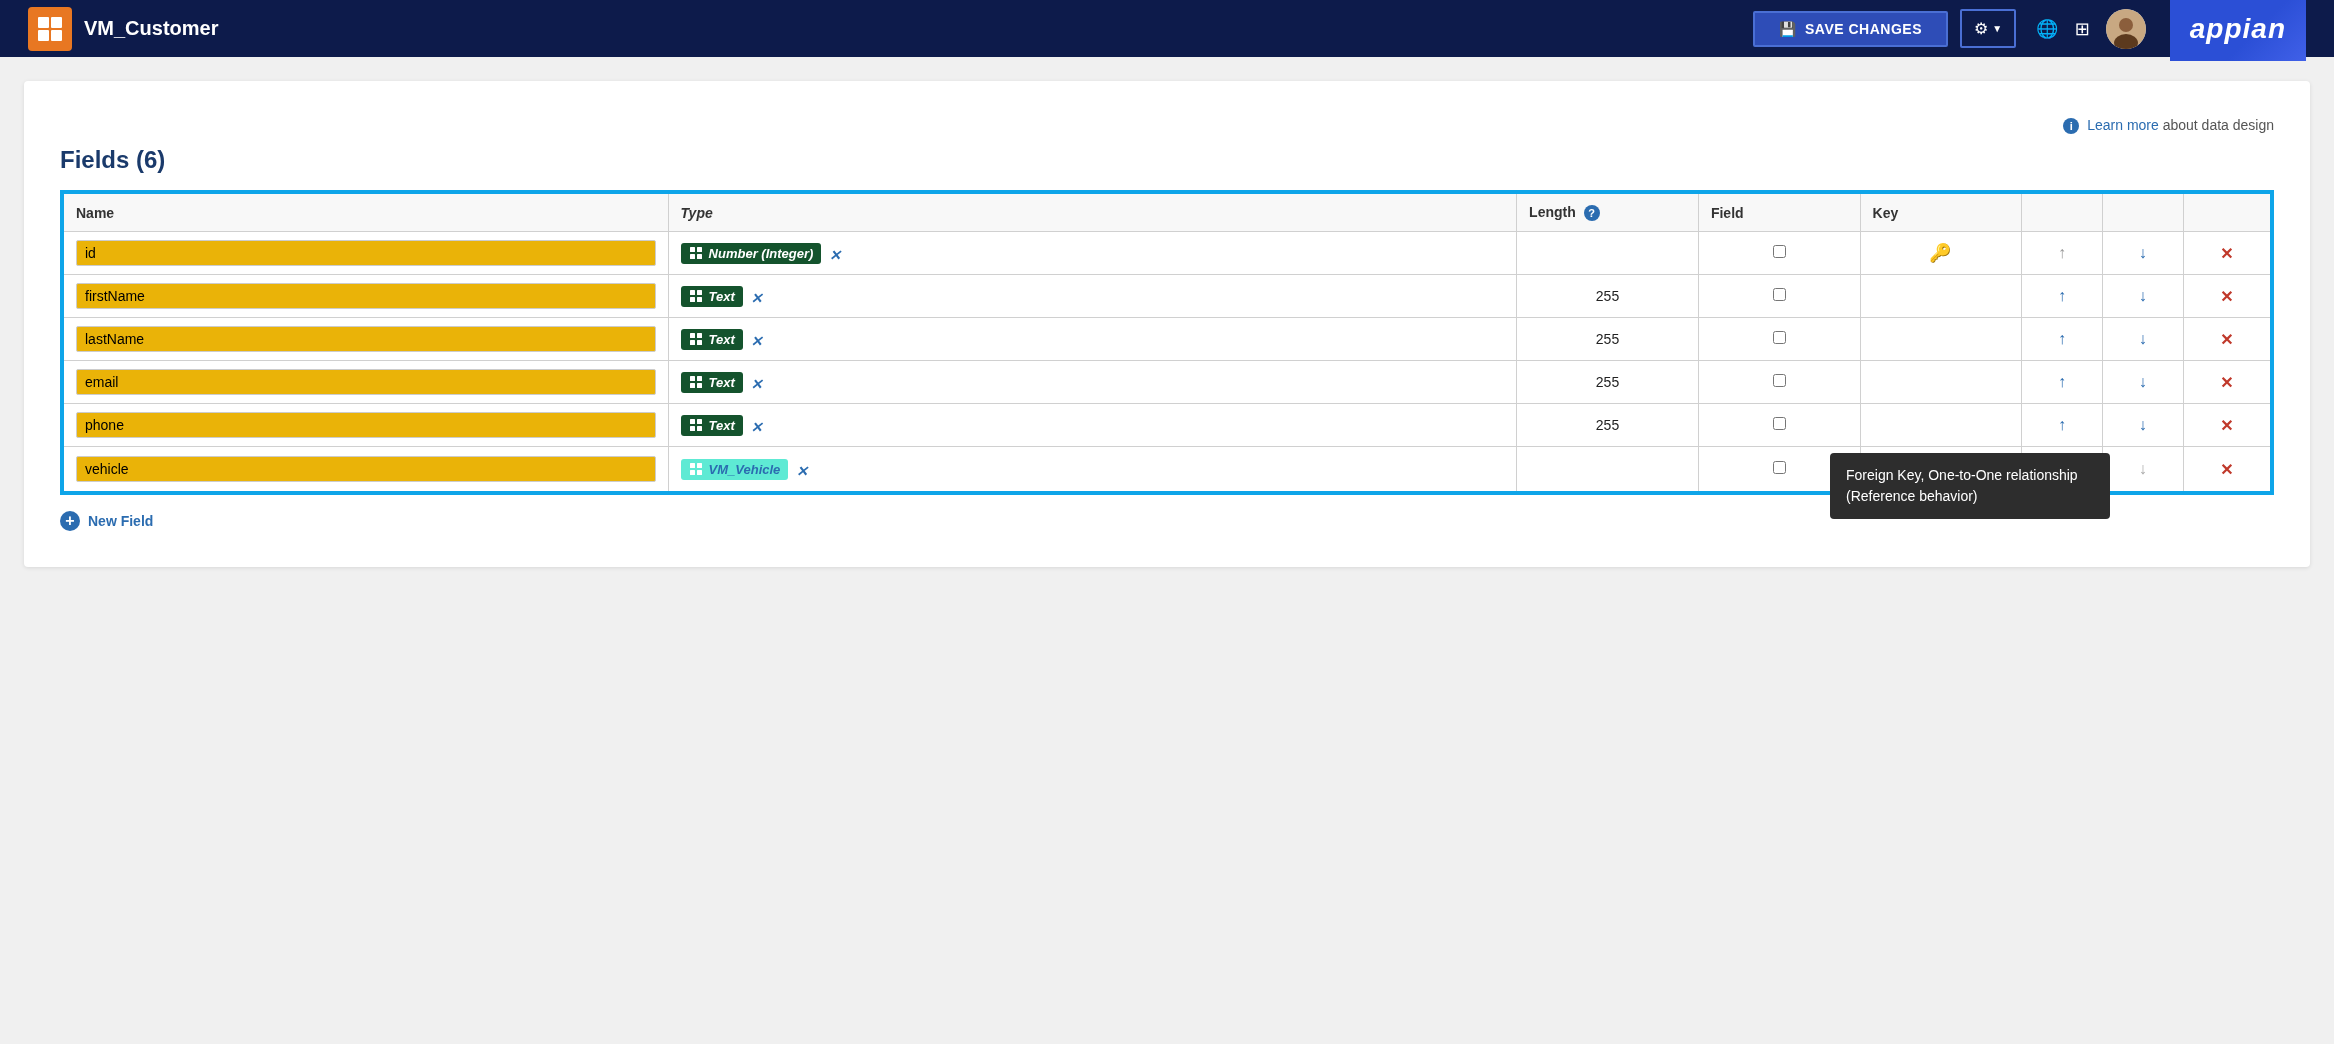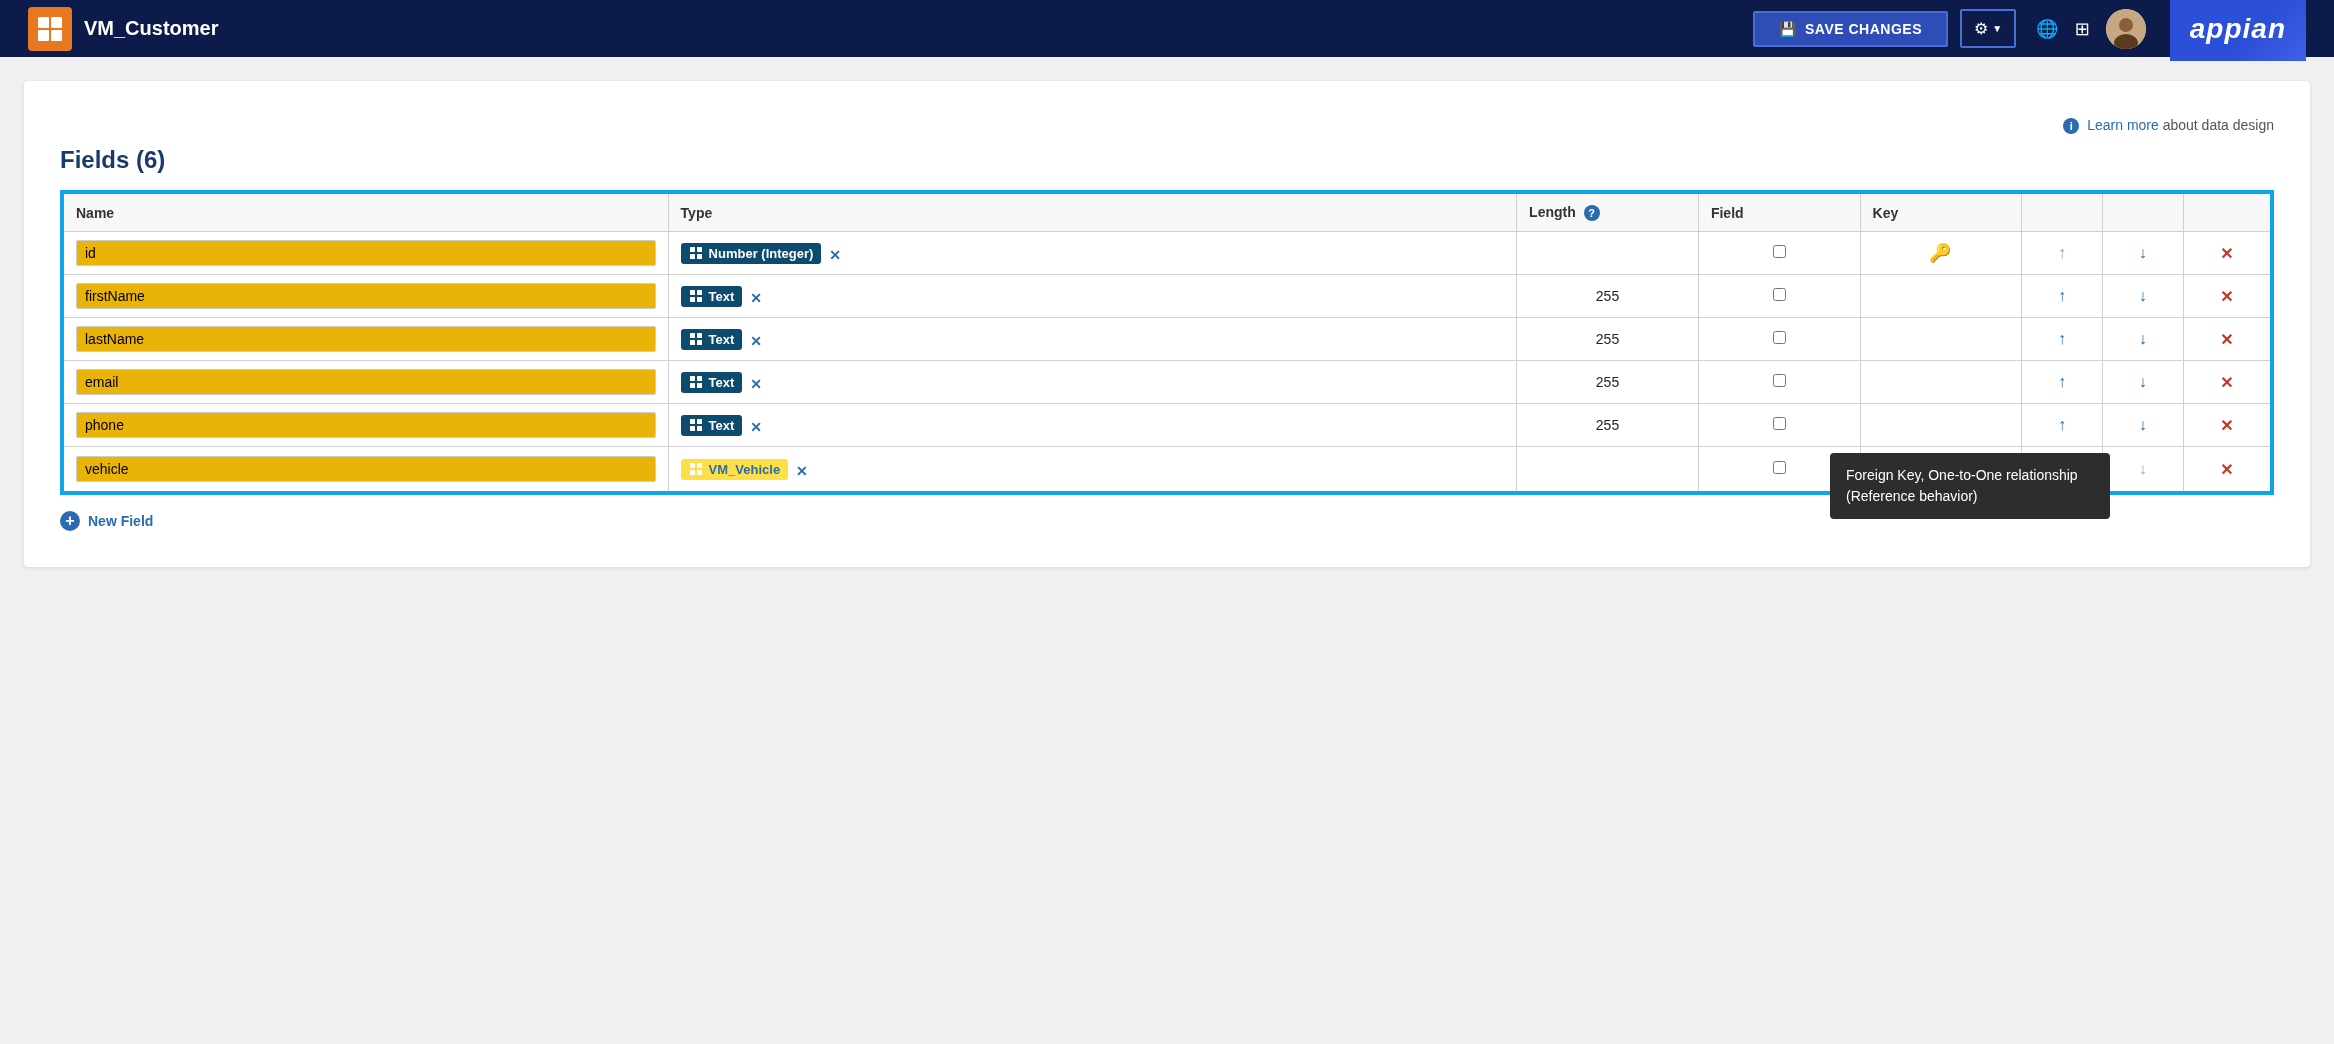--- a/index.html
+++ b/index.html
@@ -136,53 +136,53 @@
       padding: 8px 12px;
       vertical-align: middle;
       font-size: 14px;
       color: #222;
     }
     .th-length { text-align: center; }
     .th-array { text-align: center; }
     .th-key { text-align: center; }
 
     .name-cell { width: 300px; }
-    .type-cell { width: 420px; }
+    .type-cell { width: 420px; font-style: italic; }
     .length-cell { width: 90px; text-align: center; }
     .array-cell { width: 80px; text-align: center; }
     .key-cell { width: 80px; text-align: center; }
     .up-cell { width: 40px; text-align: center; }
     .down-cell { width: 40px; text-align: center; }
     .del-cell { width: 40px; text-align: center; }
 
     .name-input {
       width: 100%;
       border: 1px solid #ccc;
       padding: 4px 8px;
       font-size: 14px;
       border-radius: 2px;
       background: #eab308;
     }
 
     .type-tag {
       display: inline-flex;
       align-items: center;
       gap: 6px;
-      background: #0c4a6e;
+      background: #14532d;
       color: white;
       border-radius: 3px;
       padding: 3px 8px;
       font-size: 13px;
       font-weight: 600;
     }
     .type-tag-vm {
       display: inline-flex;
       align-items: center;
       gap: 6px;
-      background: #fde047;
+      background: #5eead4;
       color: white;
       border-radius: 3px;
       padding: 3px 8px;
       font-size: 13px;
       font-weight: 600;
     }
     .type-tag-link {
       color: #2b6cb0;
       font-weight: 600;
     }

